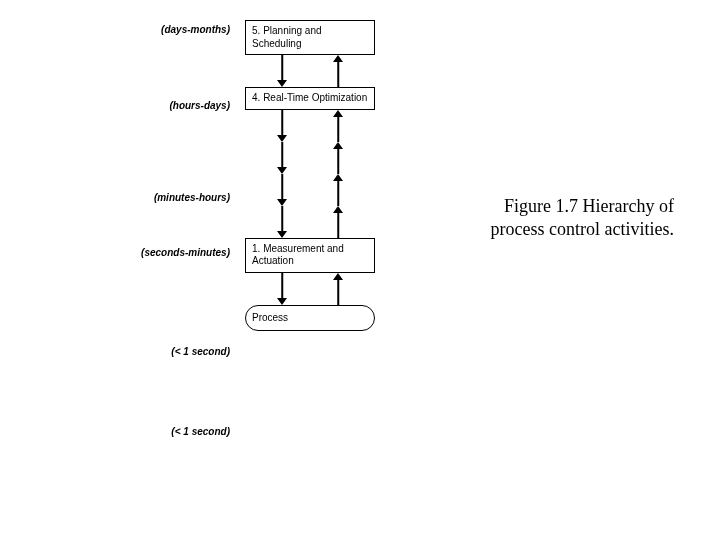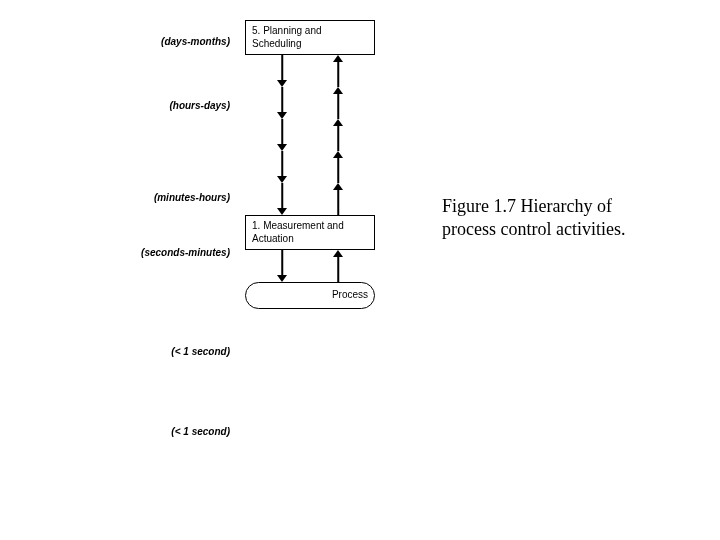--- a/index.html
+++ b/index.html
@@ -26,21 +26,21 @@
     border: 1px solid #000;
     padding: 4px 6px;
     font-size: 10px;
     line-height: 1.25;
     box-sizing: border-box;
     background: #fff;
     text-align: left;
   }
   .box.rounded {
     border-radius: 14px;
-    text-align: right;
+    text-align: left;
     padding: 6px;
   }
   .lvl-num {
     display: inline;
   }
   .lvl-title {
     display: inline;
   }
   .arrows {
     display: flex;
@@ -87,33 +87,34 @@
     text-align: right;
   }
   .ts {
     position: absolute;
     right: 0;
     white-space: nowrap;
   }
 
   .caption {
     position: absolute;
-    left: 442px;
+    left: 454px;
     top: 195px;
     width: 220px;
     font-family: "Times New Roman", Times, serif;
     font-size: 18px;
     line-height: 1.3;
+    text-align: right;
   }
 </style>
 </head>
 <body>
 
 <div class="timescales">
-  <div class="ts" style="top:16px">(days-months)</div>
+  <div class="ts" style="top:4px">(days-months)</div>
   <div class="ts" style="top:80px">(hours-days)</div>
   <div class="ts" style="top:172px">(minutes-hours)</div>
   <div class="ts" style="top:227px">(seconds-minutes)</div>
   <div class="ts" style="top:326px">(&lt; 1 second)</div>
   <div class="ts" style="top:406px">(&lt; 1 second)</div>
 </div>
 
 <div class="diagram">
 
   <div class="box">
@@ -124,20 +125,24 @@
     <div class="arrow down">
         <div class="shaft"></div>
         <div class="head"></div>
       </div>
     <div class="arrow up">
         <div class="shaft"></div>
         <div class="head"></div>
       </div>
   </div>
 
+  <div class="box">
+    <span class="lvl-num">4.</span>
+    <span class="lvl-title">Real-Time Optimization</span>
+  </div>
   <div class="arrows">
     <div class="arrow down">
         <div class="shaft"></div>
         <div class="head"></div>
       </div>
     <div class="arrow up">
         <div class="shaft"></div>
         <div class="head"></div>
       </div>
   </div>

